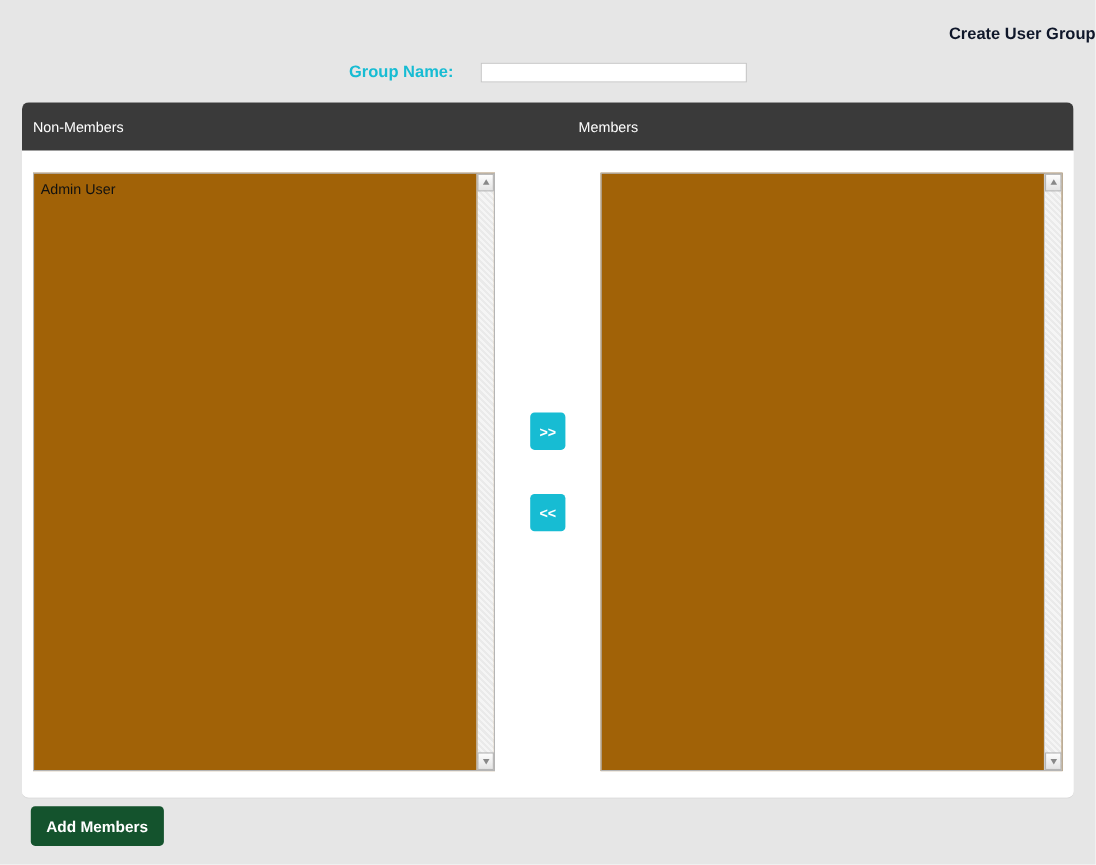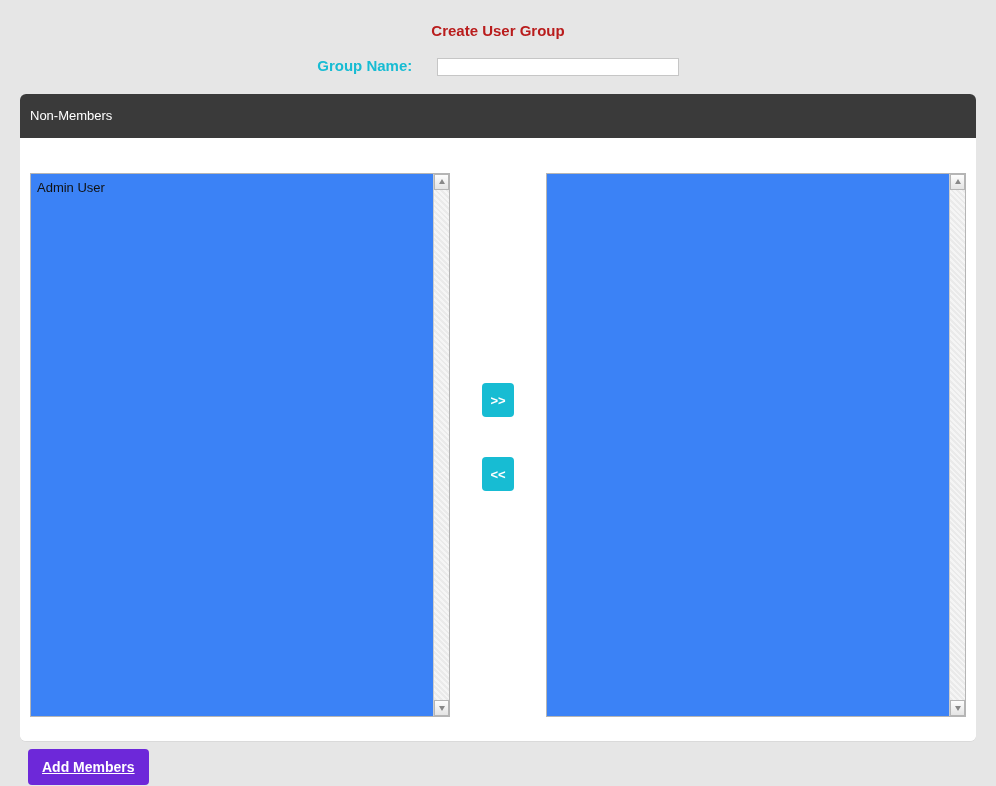--- a/index.html
+++ b/index.html
@@ -4,22 +4,22 @@
   <style>
     * { box-sizing: border-box; margin: 0; padding: 0; }
     body {
       font-family: Arial, Helvetica, sans-serif;
       background: #e6e6e6;
       width: 996px;
       height: 786px;
       overflow: hidden;
     }
     .page-title {
-      text-align: center;
-      color: #b91c1c;
+      text-align: right;
+      color: #0f172a;
       font-weight: bold;
       font-size: 15px;
       padding-top: 22px;
       padding-bottom: 18px;
     }
     .group-name-row {
       text-align: center;
       padding-bottom: 18px;
     }
     .group-name-label {
@@ -68,22 +68,21 @@
       display: flex;
       padding: 20px 10px 24px 10px;
       align-items: stretch;
       background: #fff;
     }
     .listbox-wrap {
       position: relative;
       width: 420px;
       height: 544px;
       border: 1px solid #b5b5b5;
-      background: #3b82f6;
-      margin-top: 15px;
+      background: #a16207;
     }
     .listbox-content {
       position: absolute;
       top: 0; left: 0; bottom: 0;
       right: 16px;
       padding: 6px 6px;
       font-size: 13px;
       color: #111;
       overflow: hidden;
     }
@@ -130,44 +129,44 @@
       font-weight: bold;
       cursor: pointer;
       display: flex;
       align-items: center;
       justify-content: center;
     }
     .add-members-row {
       padding: 8px 0 0 28px;
     }
     .add-members-btn {
-      background: #6d28d9;
+      background: #14532d;
       border: none;
       color: #fff;
       font-weight: bold;
       font-size: 14px;
       padding: 10px 14px;
       border-radius: 4px;
       cursor: pointer;
-      text-decoration: underline;
     }
   </style>
 </head>
 <body>
 
 <div class="page-title">Create User Group</div>
 
 <div class="group-name-row">
   <span class="group-name-label">Group Name:</span>
   <input type="text" class="group-name-input" value="" style="">
 </div>
 
 <div class="panel">
   <div class="panel-header">
     <div class="panel-header-col left">Non-Members</div>
+    <div class="panel-header-col right">Members</div>
   </div>
   <div class="panel-body">
 
     <div class="listbox-wrap">
       <div class="listbox-content">
         <div class="list-item">Admin User</div>
       </div>
       <div class="fake-scrollbar">
         <div class="scroll-btn top">
           <svg viewBox="0 0 8 8">

